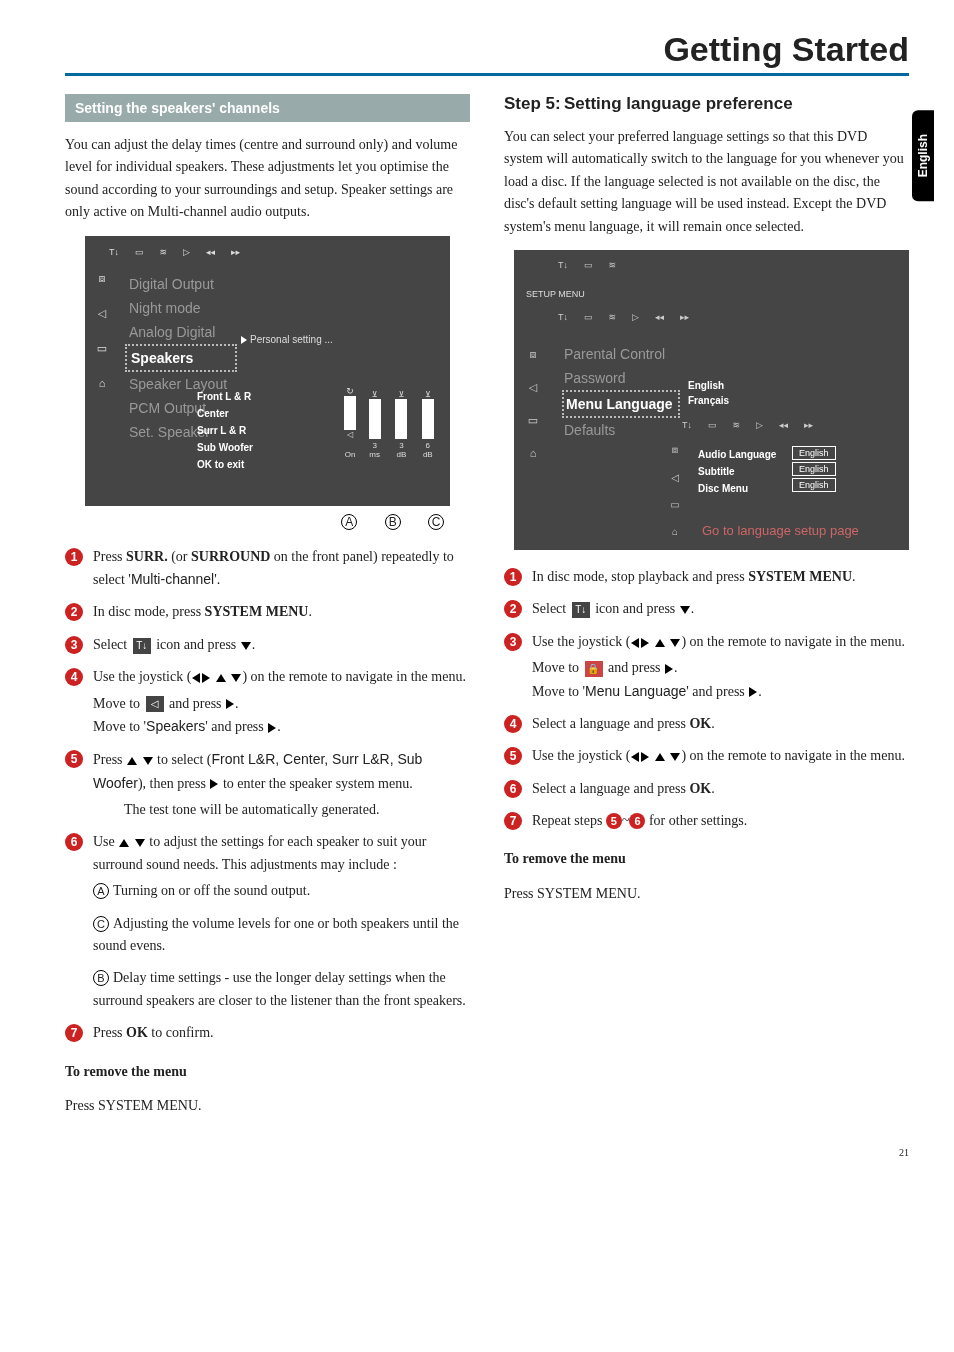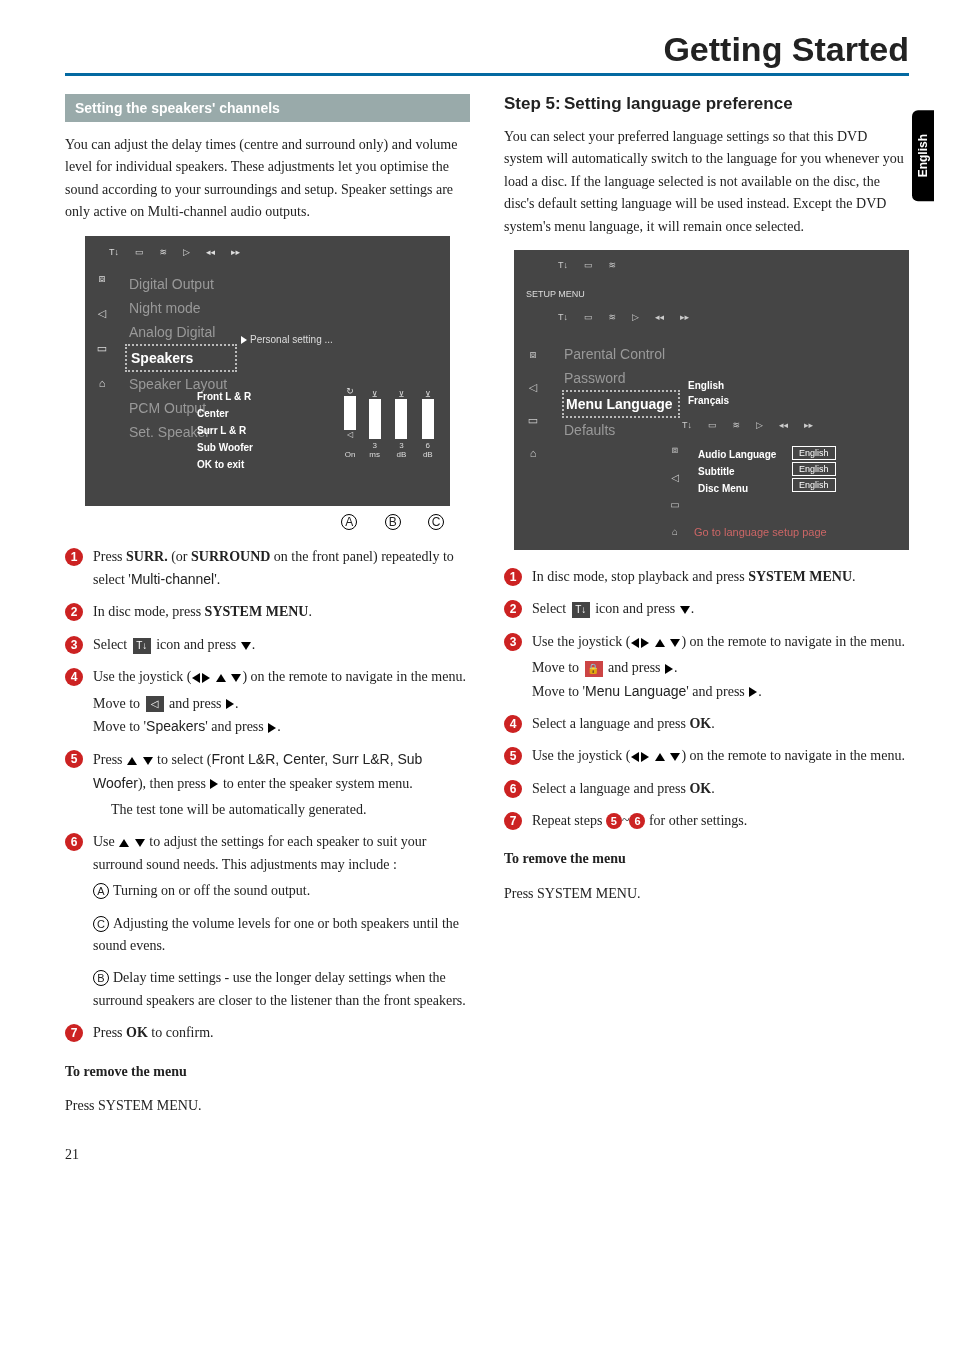--- a/index.html
+++ b/index.html
@@ -19,21 +19,21 @@
 .subblock{margin:4px 0 10px 0}
 .circled{display:inline-block;width:14px;height:14px;border:1px solid #000;border-radius:8px;font:11px/14px Arial;text-align:center;margin-right:4px}
 .icon-chip{display:inline-block;vertical-align:middle;width:18px;height:16px;background:#444;color:#fff;font:10px/16px Arial;text-align:center;margin:0 2px}
 .tri{display:inline-block;width:0;height:0;vertical-align:middle;margin:0 1px}
 .tri-r{border-top:5px solid transparent;border-bottom:5px solid transparent;border-left:8px solid #000}
 .tri-l{border-top:5px solid transparent;border-bottom:5px solid transparent;border-right:8px solid #000}
 .tri-u{border-left:5px solid transparent;border-right:5px solid transparent;border-bottom:8px solid #000}
 .tri-d{border-left:5px solid transparent;border-right:5px solid transparent;border-top:8px solid #000}
 strong{font-weight:bold}
 .bold-head{font-weight:bold;margin-top:16px}
-.pagenum{text-align:left;font-size:14px;margin-top:18px}
+.pagenum{text-align:right;font-size:10px;margin-top:18px}
 
 
 .fig1{background:#454545;color:#fff;font:10px Arial;margin:10px 20px 8px 20px;position:relative;height:270px}
 .fig1 .toprow{position:absolute;top:8px;left:24px;right:8px;height:16px;display:flex;align-items:center}
 .fig1 .toprow span{margin-right:16px;font-size:9px;color:#ddd}
 .fig1 .sidebar{position:absolute;top:36px;left:8px;width:18px;display:flex;flex-direction:column;gap:22px;align-items:center}
 .fig1 .sidebar span{font-size:11px;color:#ddd}
 .fig1 .menu{position:absolute;top:36px;left:40px;width:112px;font-size:14px;color:#999}
 .fig1 .menu div{padding:4px 4px}
 .fig1 .menu .sel{color:#fff;font-weight:bold;border:2px dotted #bbb}
@@ -58,21 +58,21 @@
 .fig2 .menu div{padding:4px 2px}
 .fig2 .menu .sel{color:#fff;font-weight:bold;border:2px dotted #bbb}
 .fig2 .opts{position:absolute;top:128px;left:174px;font-weight:bold;font-size:10px}
 .fig2 .opts div{padding:2px 0}
 .fig2 .l3-top{position:absolute;top:168px;left:168px;right:10px;height:14px;display:flex;gap:16px;align-items:center;color:#ccc;font-size:9px}
 .fig2 .l3-side{position:absolute;top:194px;left:154px;width:14px;display:flex;flex-direction:column;gap:16px;align-items:center;color:#ccc;font-size:10px}
 .fig2 .l3-list{position:absolute;top:196px;left:184px;font-weight:bold;font-size:10px}
 .fig2 .l3-list div{padding:3px 0}
 .fig2 .l3-vals{position:absolute;top:196px;left:278px;font-size:9px}
 .fig2 .l3-vals div{border:1px solid #fff;padding:1px 6px;margin-bottom:2px}
-.fig2 .l3-note{position:absolute;bottom:12px;left:180px;font-size:11px;color:#c66}
+.fig2 .l3-note{position:absolute;bottom:12px;left:188px;font-size:13px;color:#c66}
 </style>
 </head>
 <body>
 
 <div class="page">
   <div class="page-title">Getting Started</div>
   <div class="side-tab">English</div>
 
   <div class="cols">
 
@@ -152,21 +152,21 @@
 
       <ol class="steps">
         <li><span>Press </span><strong>SURR.</strong><span> (or </span><strong>SURROUND</strong><span> on the front panel) repeatedly to select '</span><span style="font-family:Arial">Multi-channel</span><span>'.</span></li>
         <li><span>In disc mode, press </span><strong>SYSTEM MENU</strong><span>.</span></li>
         <li><span>Select </span><span class="icon-chip">T↓</span><span> icon and press </span><span class="tri tri-d"></span>.</li>
         <li><span>Use the joystick (</span><span class="tri tri-l"></span><span class="tri tri-r"></span> <span class="tri tri-u"></span> <span class="tri tri-d"></span><span>) on the remote to navigate in the menu.</span>
           <div class="subblock"><span>Move to </span><span class="icon-chip">◁</span><span> and press </span><span class="tri tri-r"></span>.<br>
           <span>Move to '</span><span style="font-family:Arial">Speakers</span><span>' and press </span><span class="tri tri-r"></span>.</div>
         </li>
         <li><span>Press </span><span class="tri tri-u"></span> <span class="tri tri-d"></span><span> to select (</span><span style="font-family:Arial">Front L&amp;R, Center, Surr L&amp;R, Sub Woofer</span><span>), then press </span><span class="tri tri-r"></span><span> to enter the speaker system menu.</span>
-          <div class="subblock" style="margin-left:18px">The test tone will be automatically generated.</div>
+          <div class="subblock" style="margin-left:31px">The test tone will be automatically generated.</div>
         </li>
         <li><span>Use </span><span class="tri tri-u"></span> <span class="tri tri-d"></span><span> to adjust the settings for each speaker to suit your surround sound needs.  This adjustments may include :</span>
           <div class="subblock"><span class="circled">A</span><span>Turning on or off the sound output.</span></div>
           <div class="subblock"><span class="circled">C</span><span>Adjusting the volume levels for one or both speakers until the sound evens.</span></div>
           <div class="subblock"><span class="circled">B</span><span>Delay time settings - use the longer delay settings when the surround speakers are closer to the listener than the front speakers.</span></div>
         </li>
         <li><span>Press </span><strong>OK</strong><span> to confirm.</span></li>
       </ol>
 
       <p class="bold-head">To remove the menu</p>

